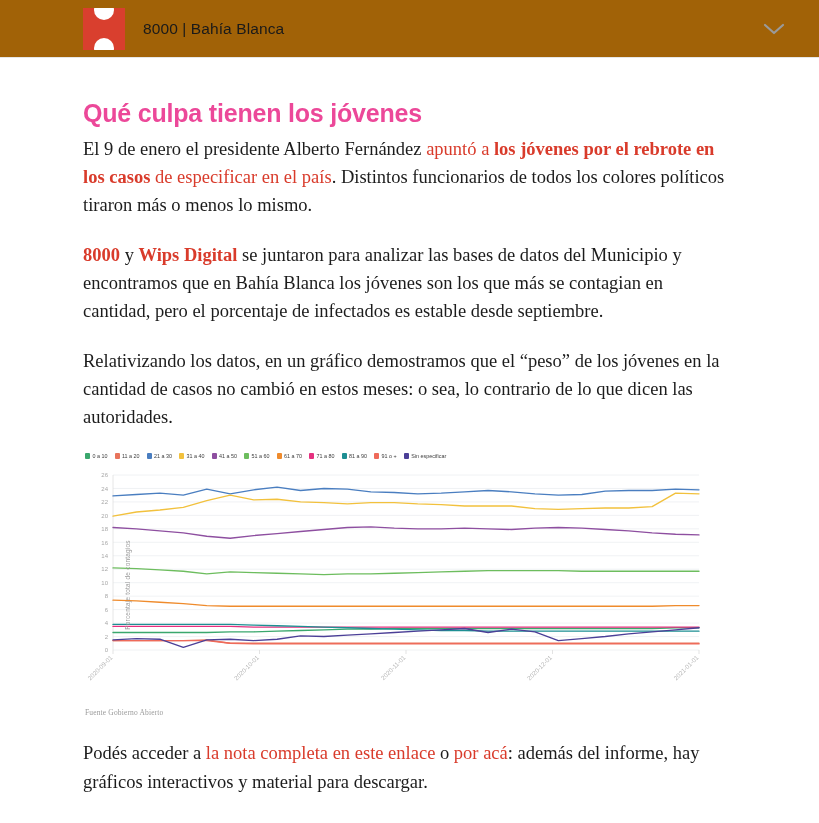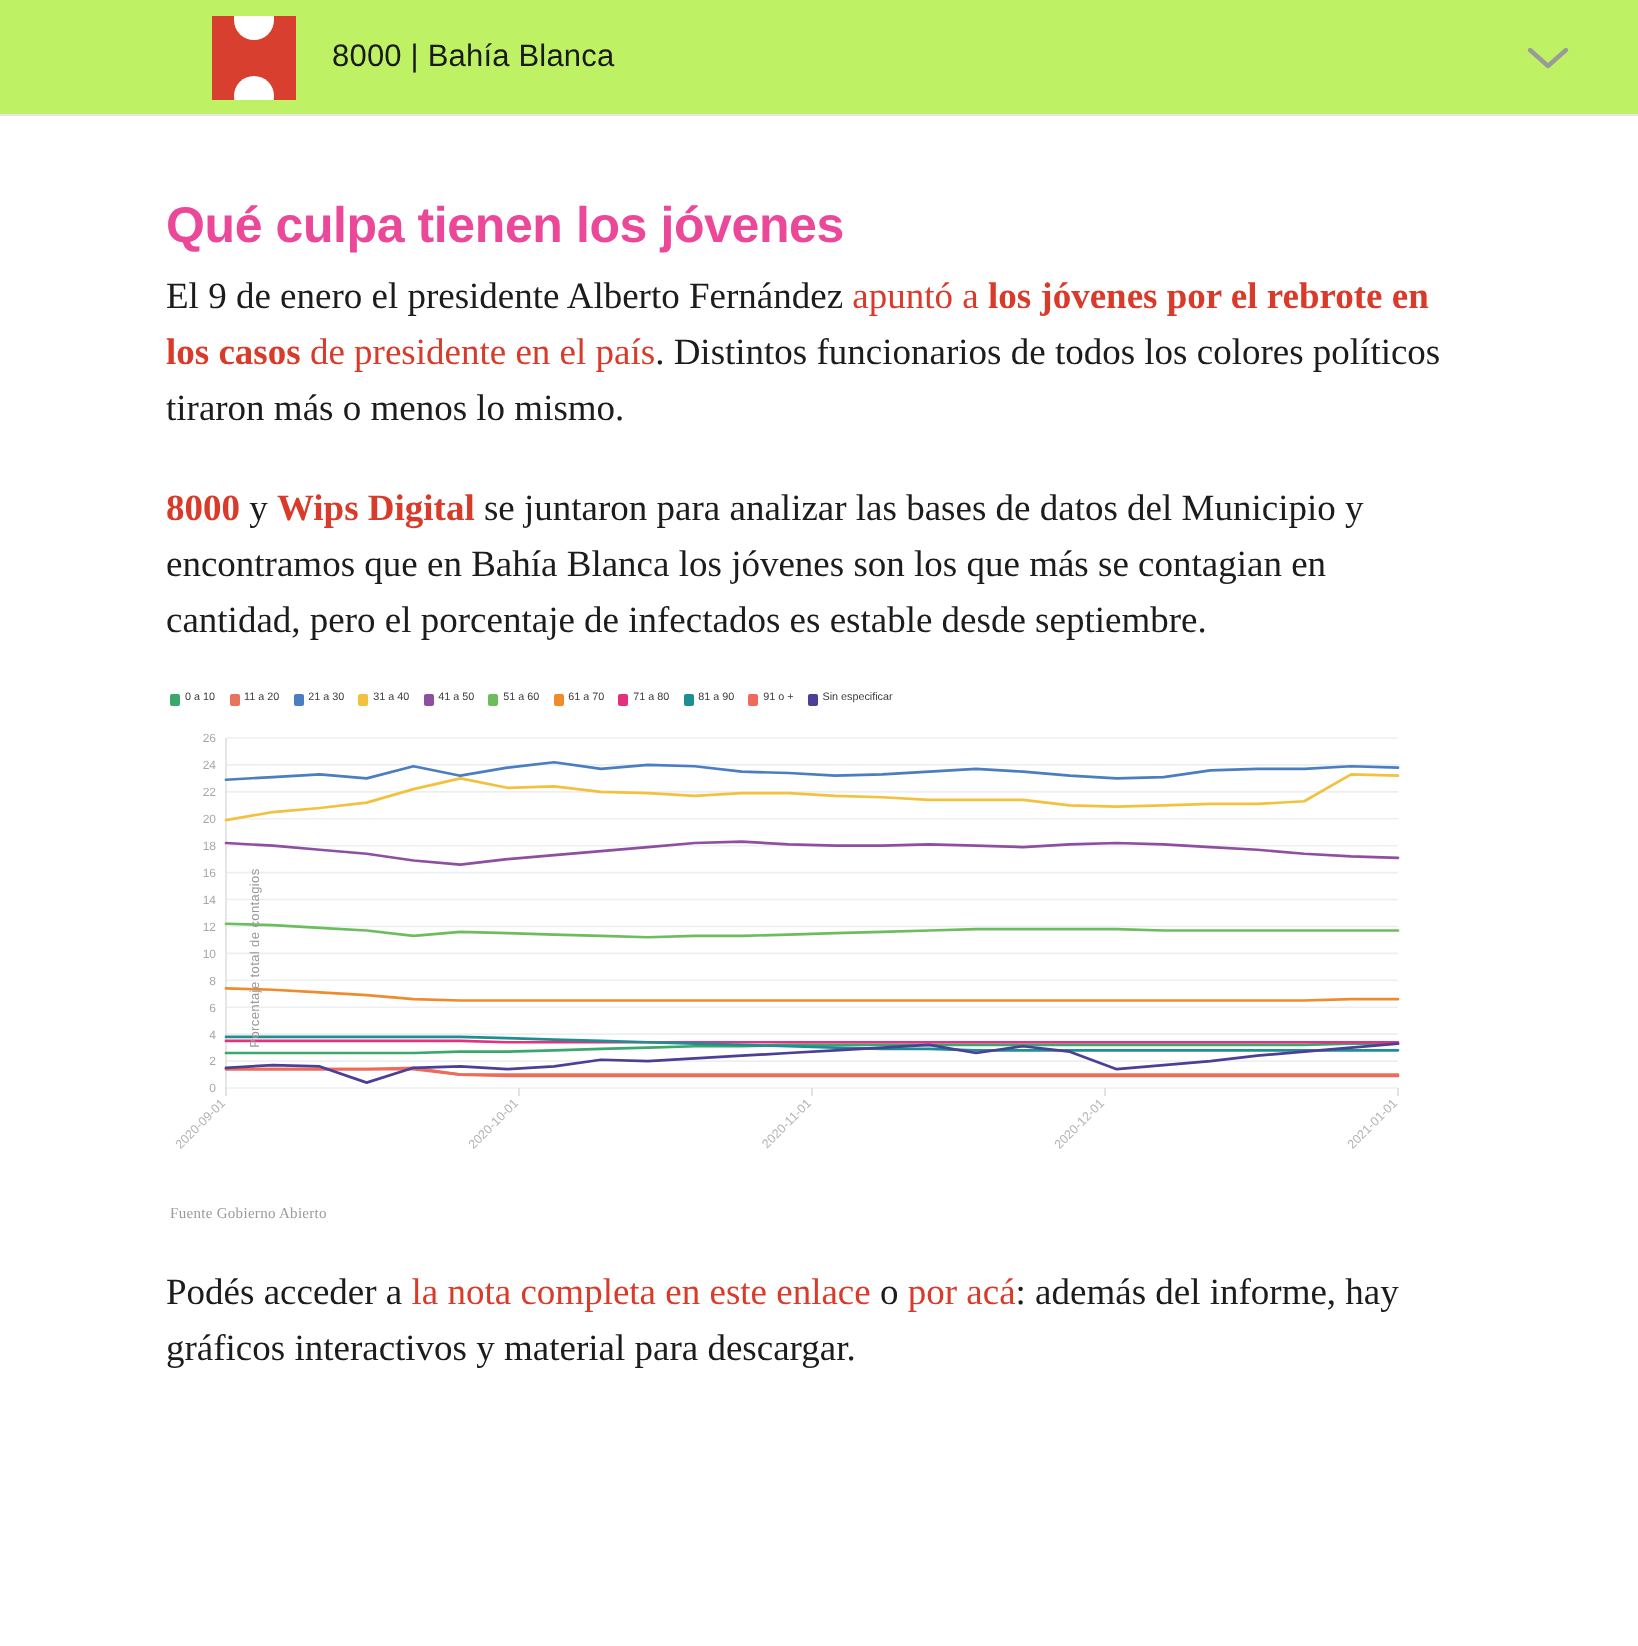--- a/index.html
+++ b/index.html
@@ -14,23 +14,23 @@
     overflow: hidden;
     position: relative;
   }
 
   
   .header {
     height: 58px;
     border-bottom: 1px solid #e6e6e6;
     display: flex;
     align-items: center;
-    padding: 0 28px 0 106px;
+    padding: 0 28px 0 83px;
     box-sizing: border-box;
-    background: #bef264;
+    background: #a16207;
   }
   .brand {
     display: flex;
     align-items: center;
     gap: 18px;
     flex: 1 1 auto;
   }
   .logo-mark {
     width: 42px;
     height: 42px;
@@ -158,28 +158,31 @@
       <polyline points="2,3 11,11 20,3" fill="none" stroke="#9a9a9a" stroke-width="2.2" stroke-linecap="round" stroke-linejoin="round"></polyline>
     </svg>
   </div>
 </div>
 
 <div class="article">
 
   <h1 class="article-title">Qué culpa tienen los jóvenes</h1>
 
   <p class="body">
-    <span>El 9 de enero el presidente </span><b>Alberto Fernández</b><a class="redlink" href="#"> apuntó a </a><a class="redlink bold" href="#">los jóvenes por el rebrote en los casos</a><a class="redlink" href="#"> de presidente en el país</a><span>. Distintos funcionarios de todos los colores políticos tiraron más o menos lo mismo.</span>
+    <span>El 9 de enero el presidente </span><b>Alberto Fernández</b><a class="redlink" href="#"> apuntó a </a><a class="redlink bold" href="#">los jóvenes por el rebrote en los casos</a><a class="redlink" href="#"> de especificar en el país</a><span>. Distintos funcionarios de todos los colores políticos tiraron más o menos lo mismo.</span>
   </p>
 
 
   <p class="body">
     <a class="redlink bold" href="#">8000</a><span> y </span><a class="redlink bold" href="#">Wips Digital</a><span> se juntaron para analizar las bases de datos del Municipio y encontramos que </span><b>en Bahía Blanca los jóvenes son los que más se contagian en cantidad, pero el porcentaje de infectados es estable desde septiembre</b><span>.</span>
   </p>
 
+  <p class="body">
+    <span>Relativizando los datos, en un gráfico demostramos que el “peso” de los jóvenes en la cantidad de casos no cambió en estos meses: o sea, </span><b>lo contrario de lo que dicen las autoridades</b><span>.</span>
+  </p>
 
   <div class="chart-block">
 
     <div class="chart-legend">
       <span class="legend-item">
         <span class="legend-swatch" style="background:#3aa76d"></span>
         <span>0 a 10</span>
       </span>
       <span class="legend-item">
         <span class="legend-swatch" style="background:#e8745c"></span>

